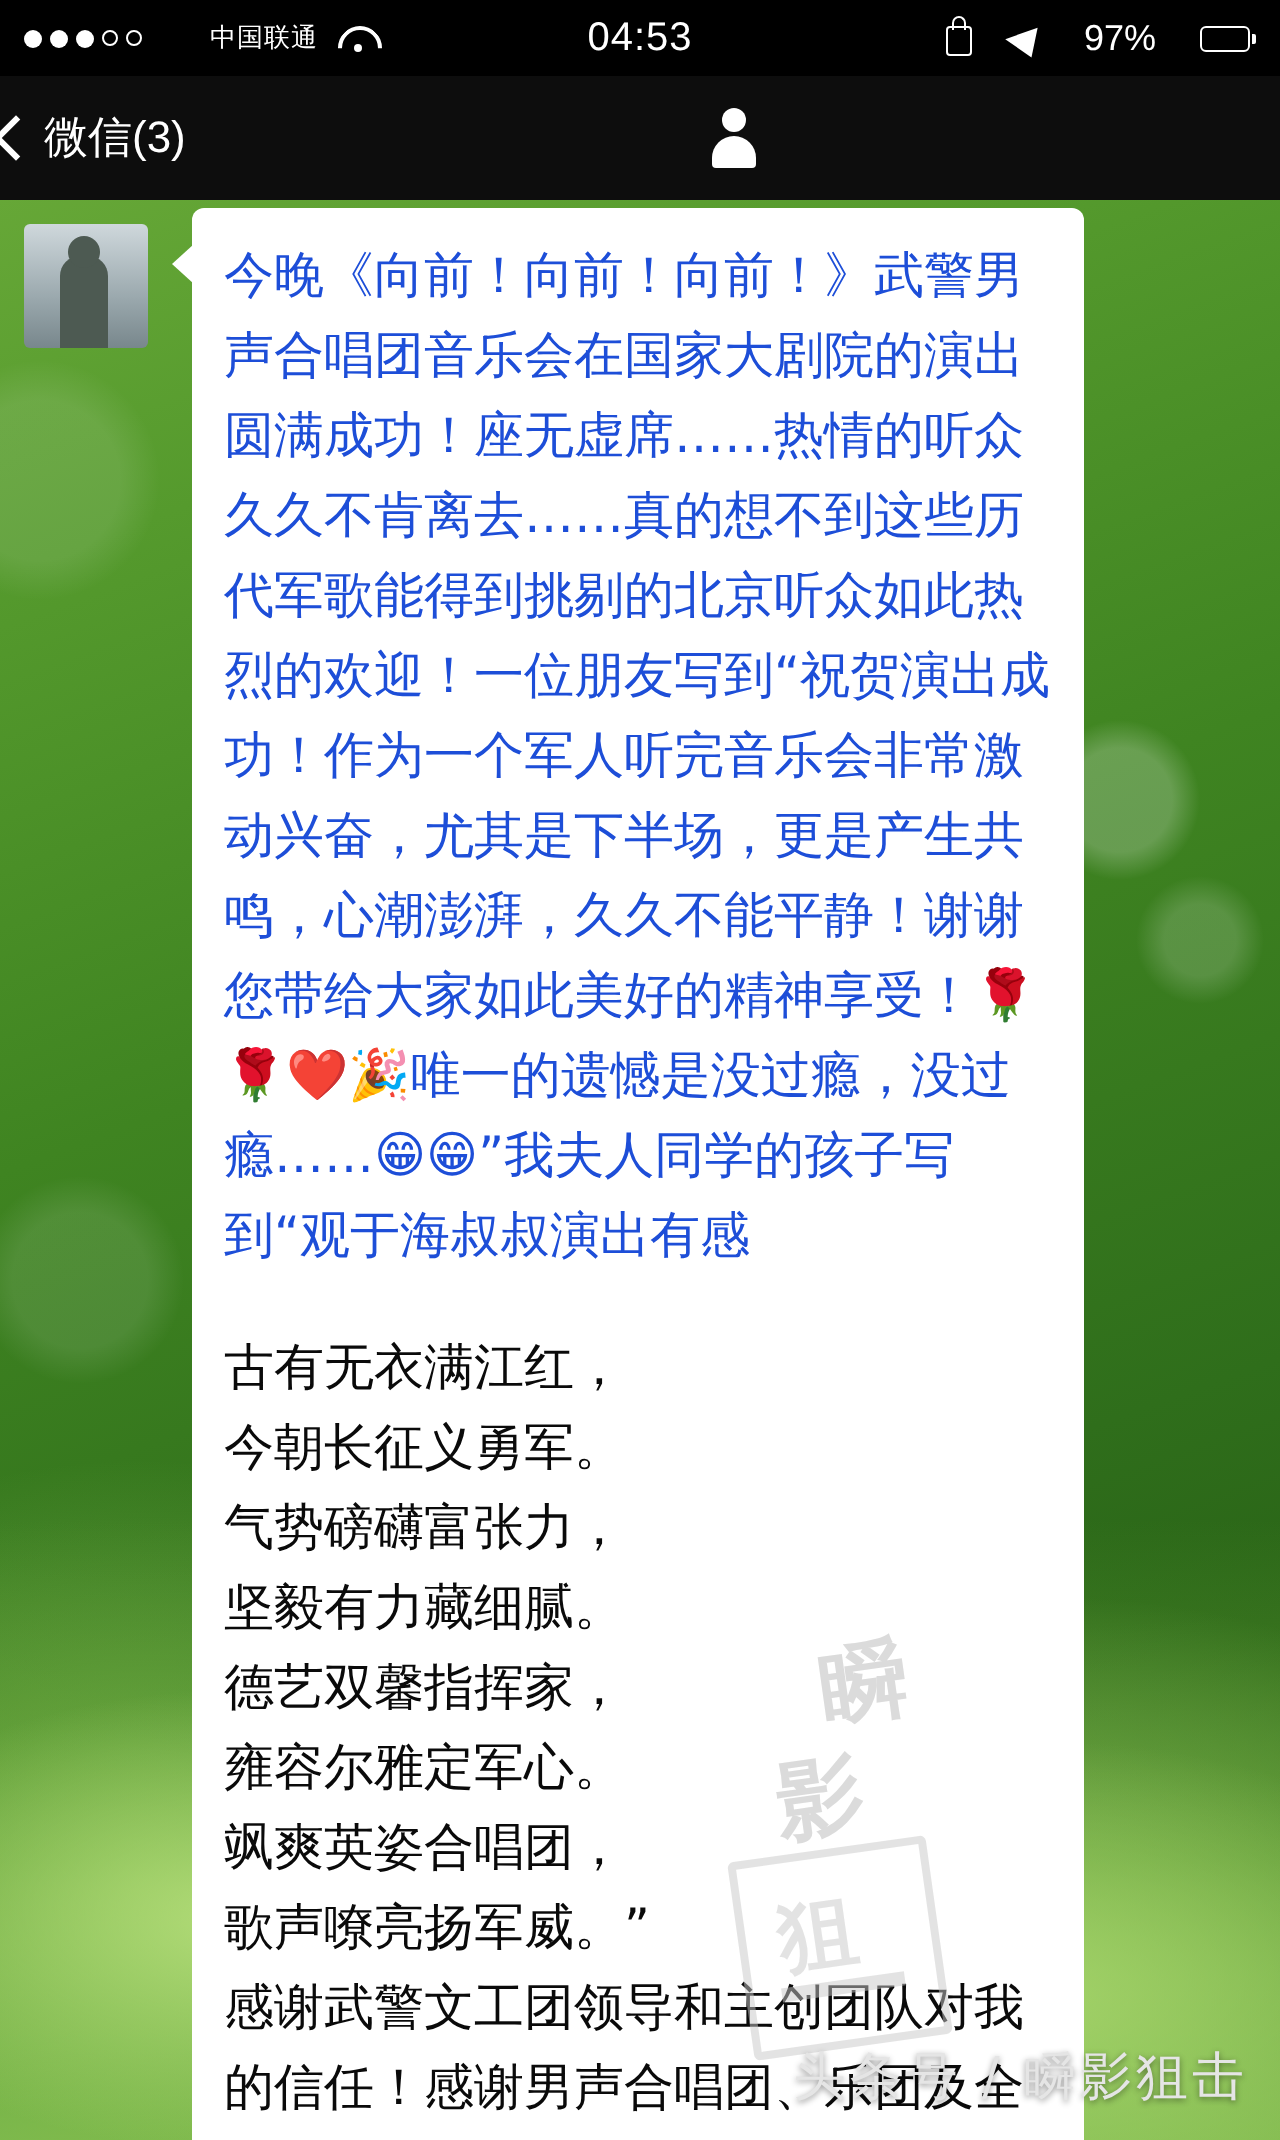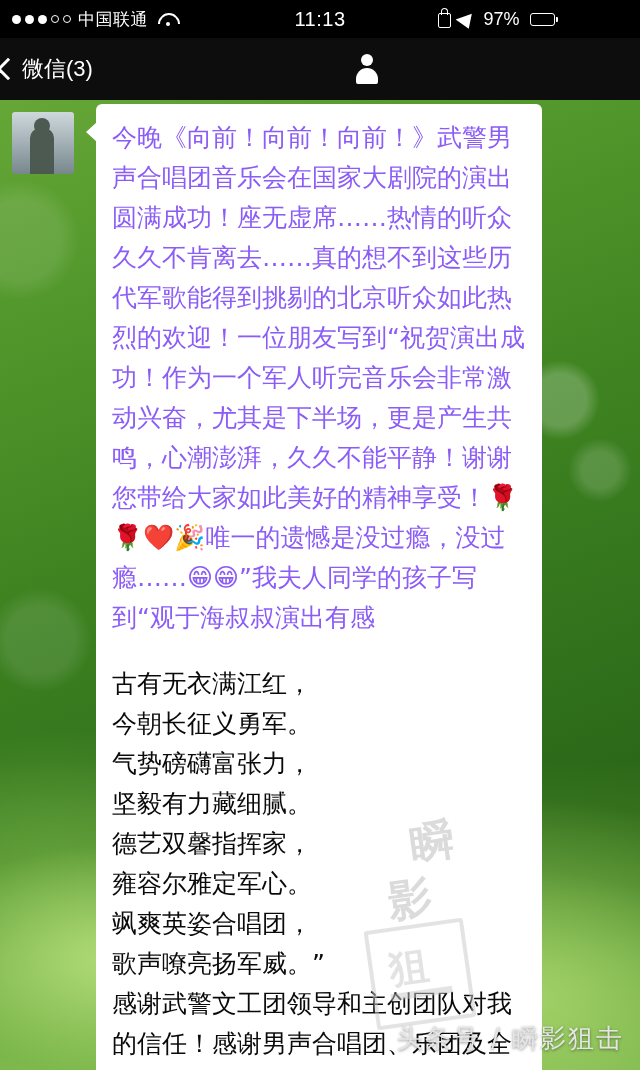--- a/index.html
+++ b/index.html
@@ -64,21 +64,21 @@
   .dot {
     width: 9px; height: 9px;
     border-radius: 50%;
     background: #fff;
   }
   .dot.hollow {
     background: transparent;
     border: 1.5px solid #fff;
     width: 6px; height: 6px;
   }
-  .carrier { font-size: 17px; letter-spacing: 0.5px; }
+  .carrier { font-size: 13px; letter-spacing: 0.5px; margin-left: 27px; }
   .wifi {
     display: inline-block;
     width: 20px; height: 15px;
     position: relative;
     margin-left: 3px;
   }
   .wifi::before {
     content: "";
     position: absolute;
     left: 0; top: 1px;
@@ -100,23 +100,23 @@
   .sb-center {
     flex: 1;
     text-align: center;
     font-size: 20px;
     letter-spacing: 0.5px;
   }
   .sb-right {
     width: 260px;
     display: flex;
     align-items: center;
-    justify-content: center;
+    justify-content: flex-end;
     padding-right: 12px;
-    gap: 8px;
+    gap: 20px;
     font-size: 18px;
   }
   .lock {
     display: inline-block;
     position: relative;
     width: 11px; height: 13px;
     border: 1.6px solid #fff;
     border-radius: 2px;
     margin-top: 3px;
   }
@@ -264,21 +264,21 @@
     position: absolute;
     left: -10px; top: 18px;
     width: 0; height: 0;
     border-top: 10px solid transparent;
     border-bottom: 10px solid transparent;
     border-right: 11px solid #ffffff;
   }
   .msg-text {
     font-size: 25px;
     line-height: 40px;
-    color: #8b5cf6;
+    color: #1d4ed8;
     letter-spacing: 0px;
     white-space: pre-wrap;
     word-break: break-all;
     font-family: "DejaVu Sans", "Liberation Sans", sans-serif;
   }
   .msg-gap { height: 26px; }
   .msg-poem {
     font-size: 25px;
     line-height: 40px;
     color: #0a0a0a;
@@ -353,21 +353,21 @@
       <span class="dots">
         <span class="dot"></span>
           <span class="dot"></span>
           <span class="dot"></span>
         <span class="dot hollow"></span>
           <span class="dot hollow"></span>
       </span>
       <span class="carrier">中国联通</span>
       <span class="wifi"></span>
     </div>
-    <div class="sb-center">11:13</div>
+    <div class="sb-center">04:53</div>
     <div class="sb-right">
       <span class="lock"></span>
       <span class="locarrow"></span>
       <span>97%</span>
       <span class="battery">
         <span class="battery-body"><span class="battery-fill" id="battfill" style="width: 97%;"></span></span>
         <span class="battery-cap"></span>
       </span>
     </div>
   </div>

